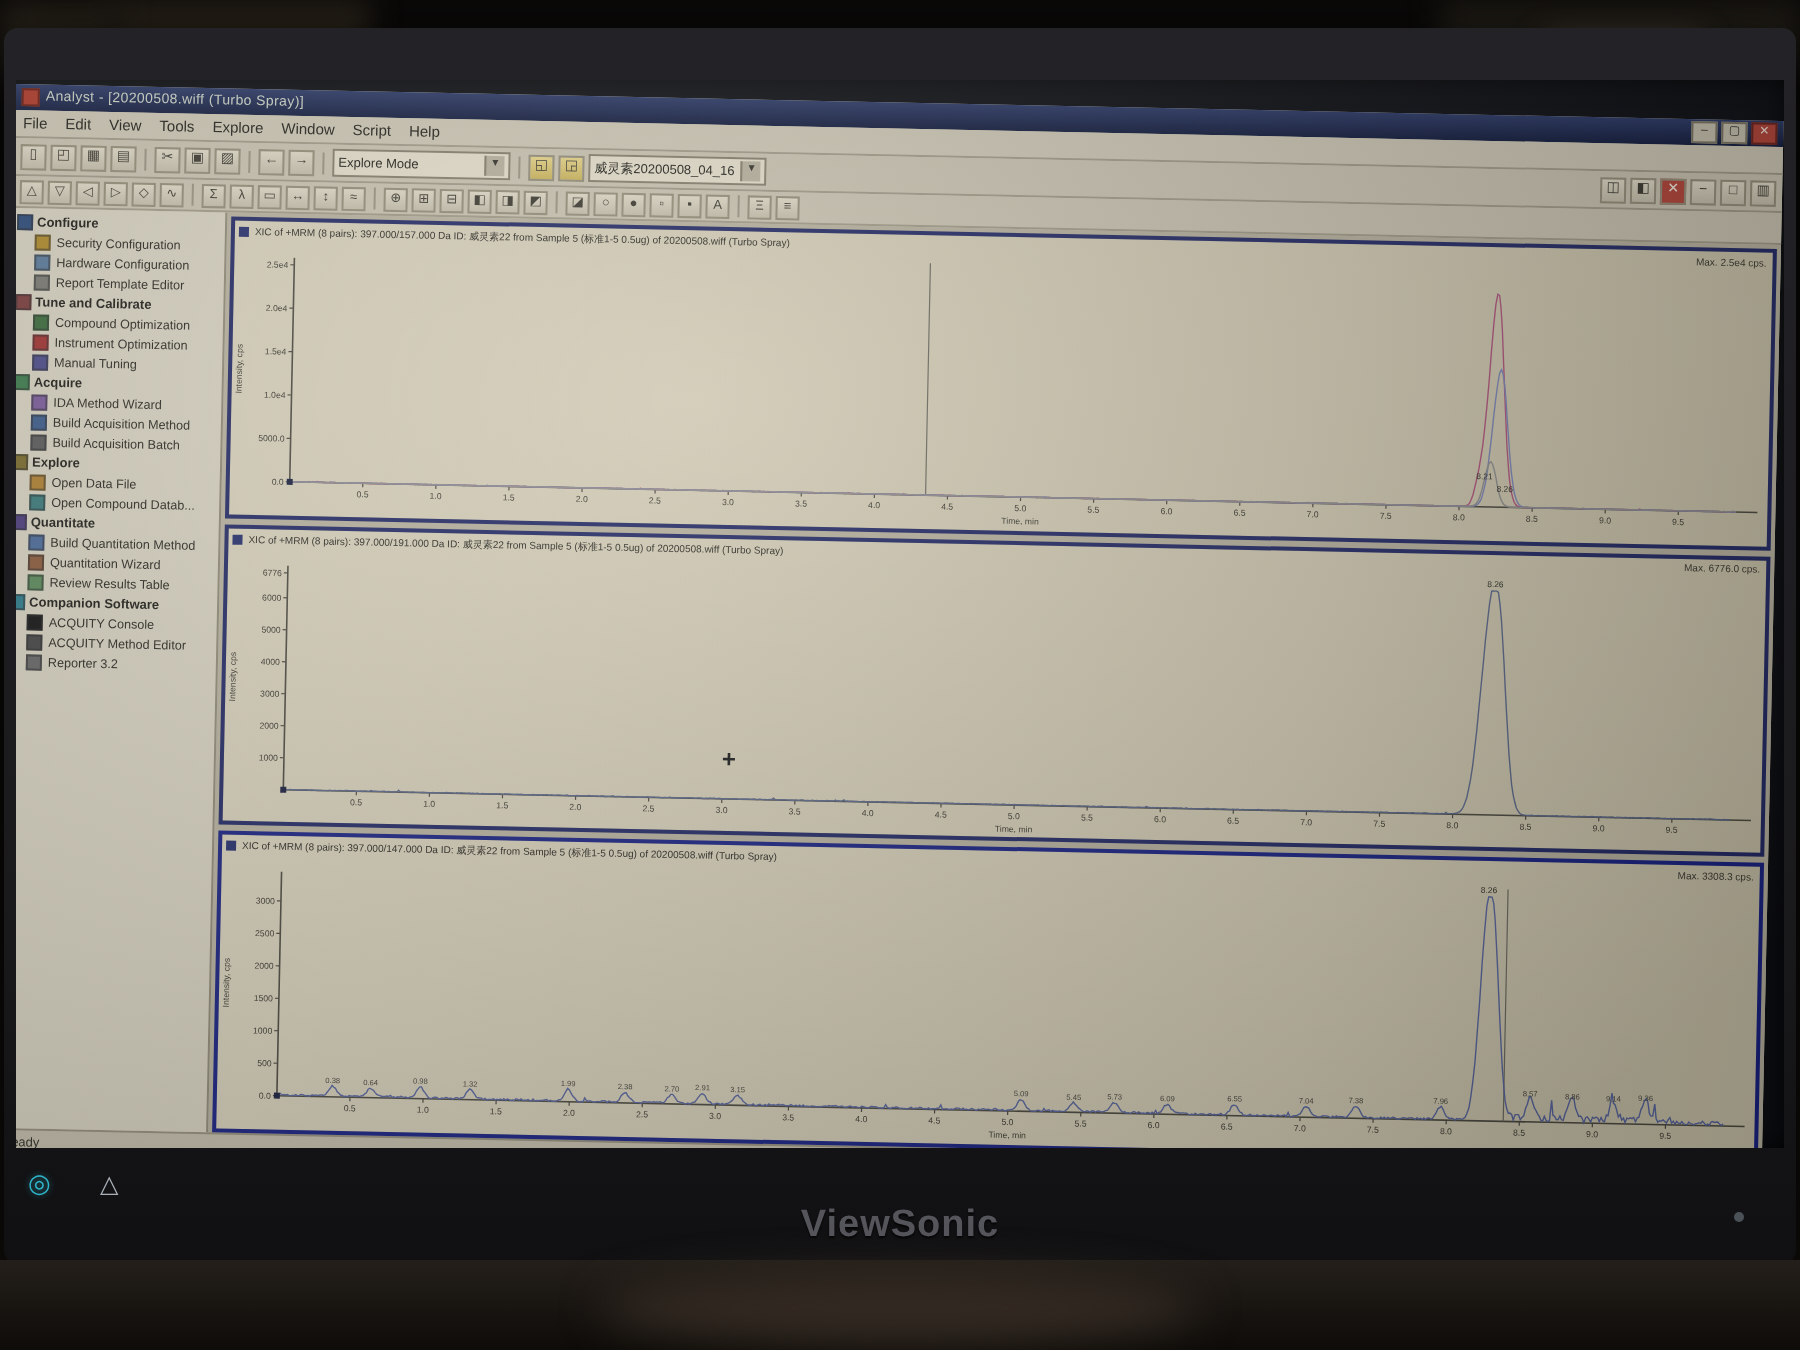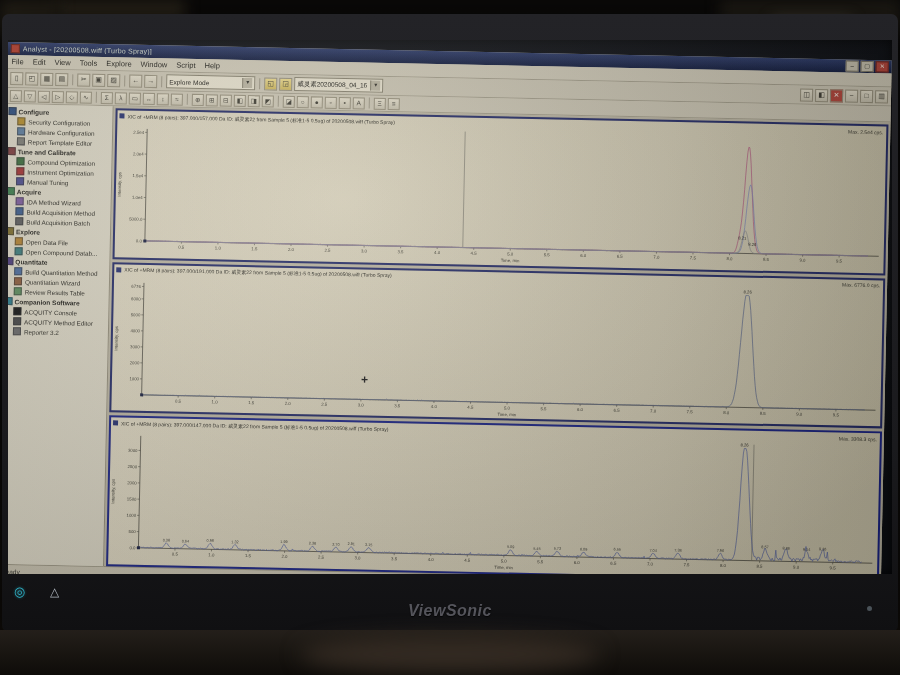--- a/index.html
+++ b/index.html
@@ -70,22 +70,22 @@
   .statusbar{height:13px;background:#c6c0ad;border-top:1px solid #97917e;display:flex;align-items:center;
     font-size:6.5px;color:#2e2d26;padding:0 4px;gap:6px;}
   .sb-spring{flex:1 1 auto;}
 
   .crosshair{position:absolute;left:360px;top:325px;color:#1c1c1c;font-size:12px;line-height:10px;
     font-weight:bold;pointer-events:none;}
 
   
   .bezel-bottom{position:absolute;left:0;bottom:0;width:100%;height:56px;}
   .brand{position:absolute;left:50%;top:26px;transform:translateX(-50%);
-    color:#55555c;font-size:16px;letter-spacing:.5px;font-weight:bold;
-    text-shadow:0 1px 1px rgba(0,0,0,.7);font-style:italic;}
+    color:#55555c;font-size:19px;letter-spacing:.5px;font-weight:bold;
+    text-shadow:0 1px 1px rgba(0,0,0,.7);}
   .logo-circle{position:absolute;left:12px;top:8px;color:#2fb4c9;font-size:13px;text-shadow:0 0 3px rgba(47,180,201,.6);}
   .logo-tri{position:absolute;left:48px;top:9px;color:#aab0b8;font-size:12px;}
   .power-led{position:absolute;right:26px;top:30px;width:5px;height:5px;border-radius:50%;background:#4a5258;}
 
   .desk{position:absolute;left:0;top:630px;width:900px;height:45px;
     background:linear-gradient(180deg,#241f1a,#0e0c09);}
   .desk-blob{position:absolute;left:300px;top:636px;width:300px;height:36px;background:#332a22;
     border-radius:50%;filter:blur(10px);}
 </style>
 </head>

